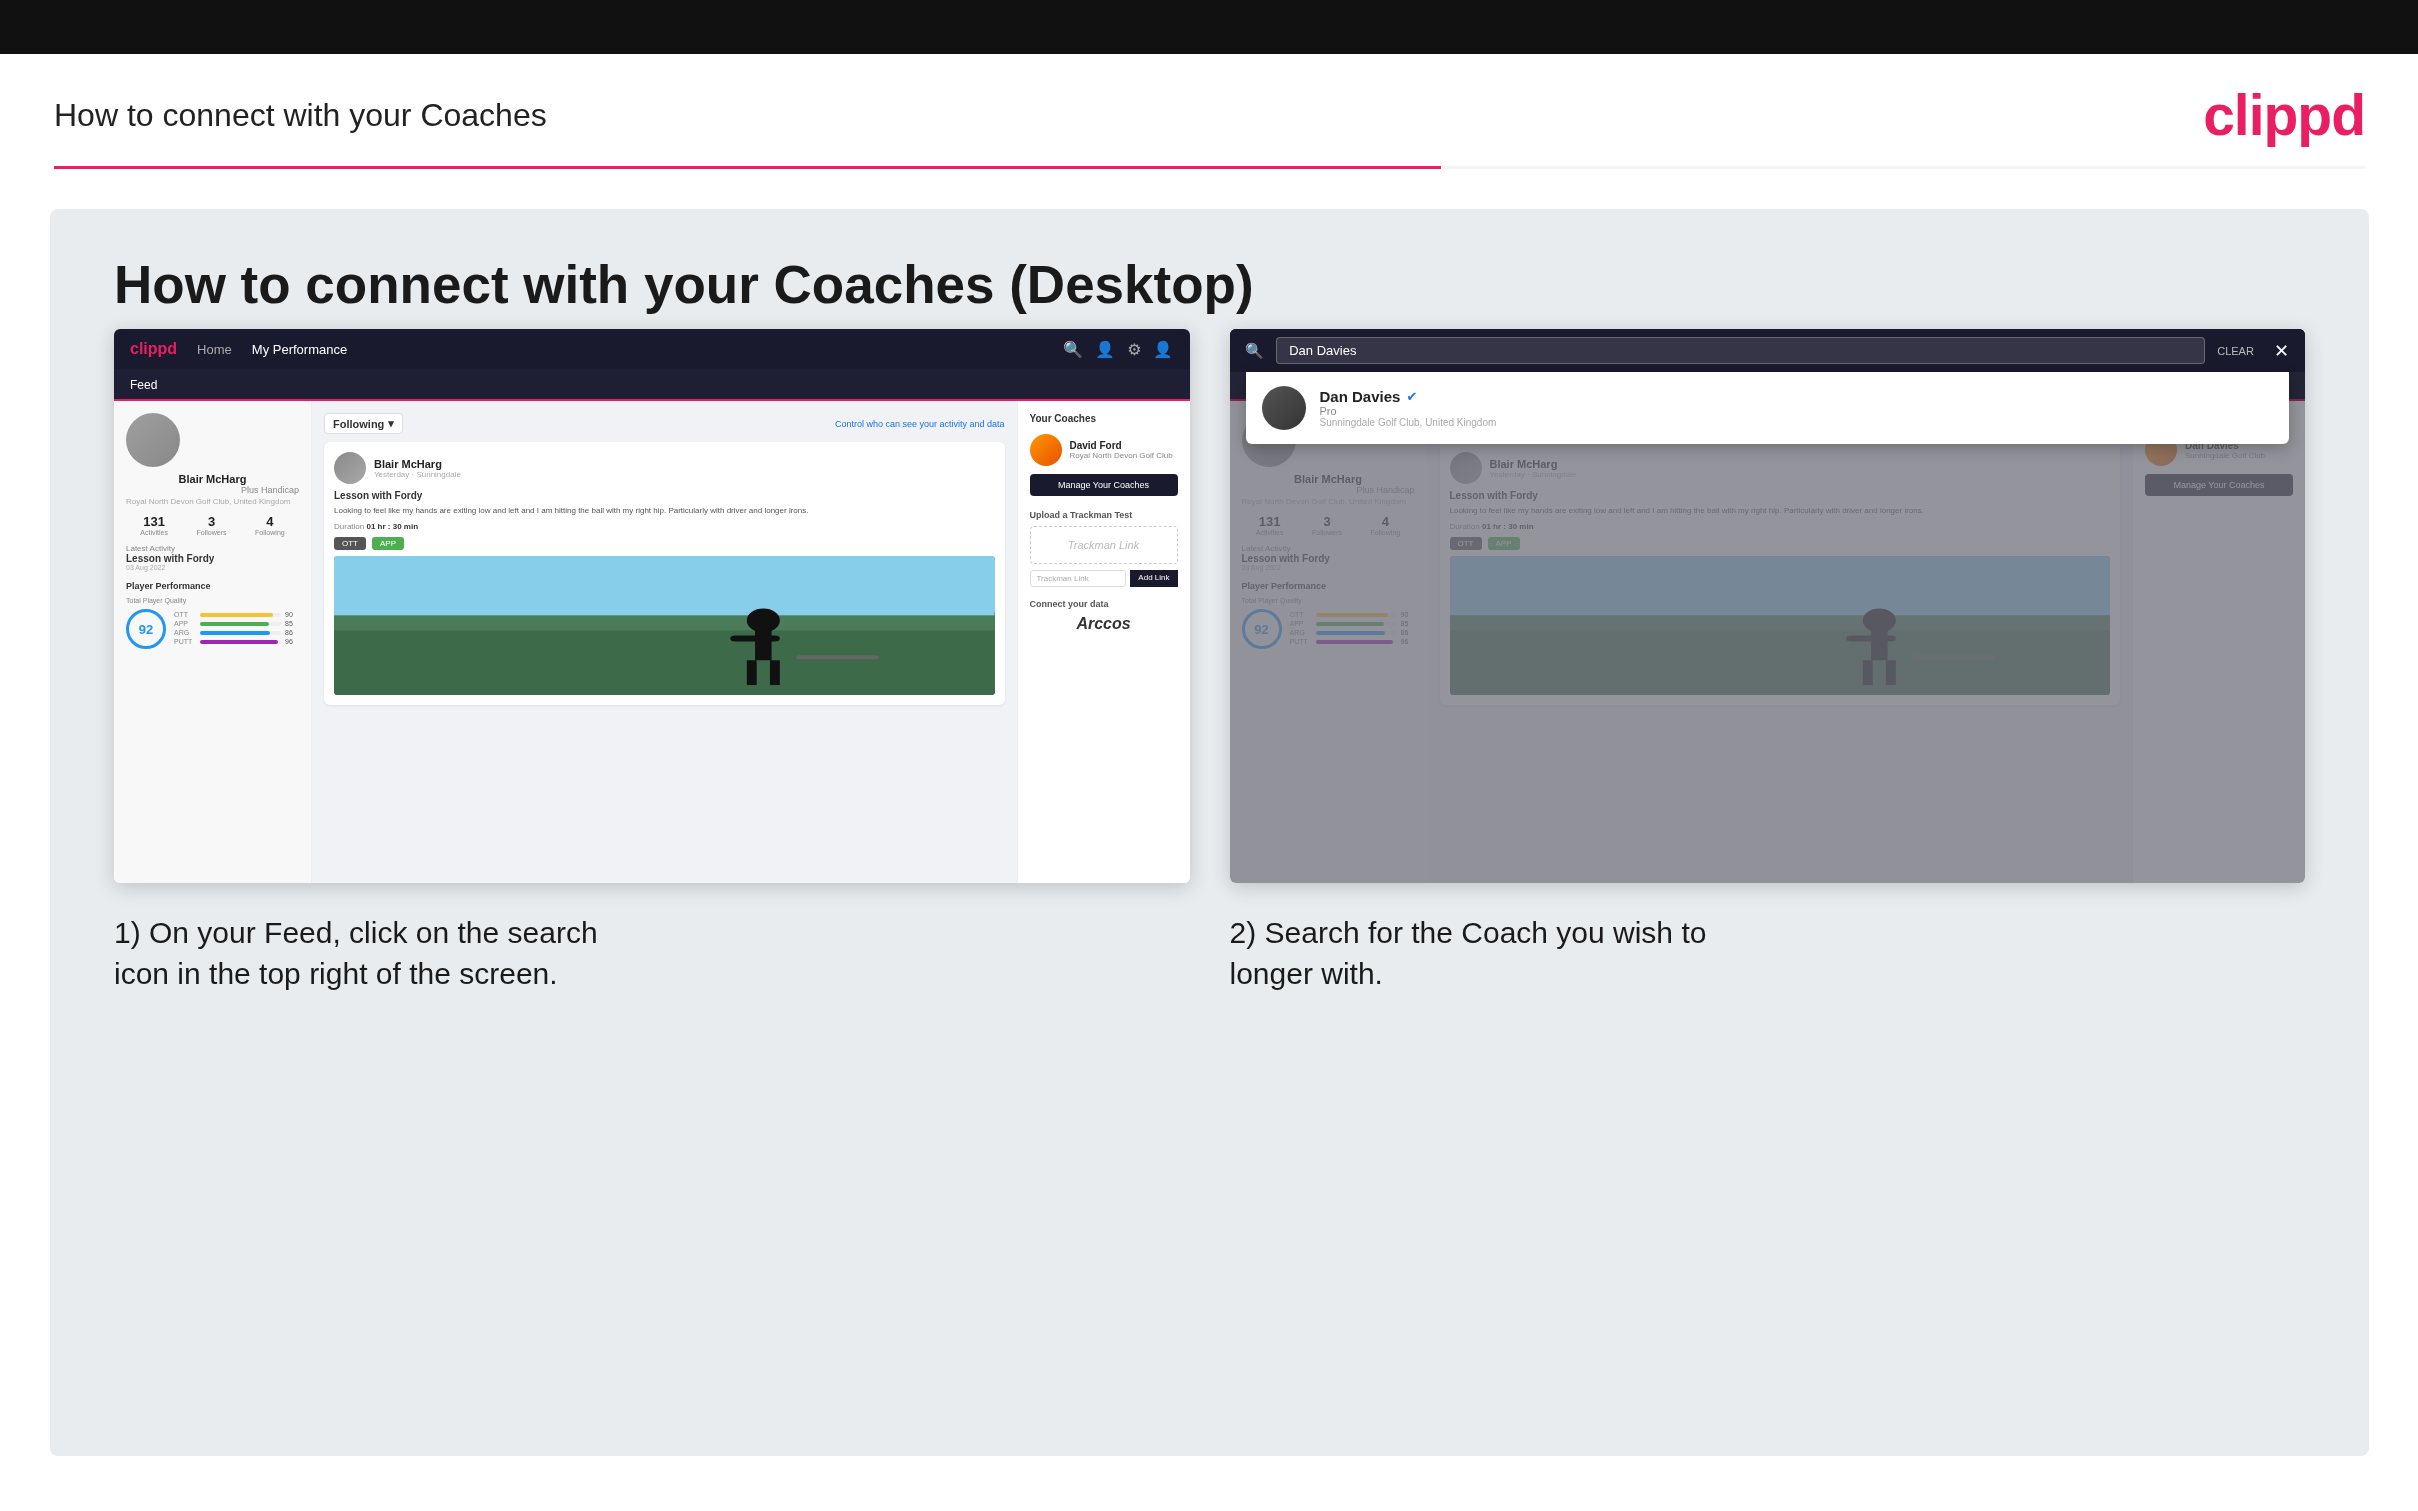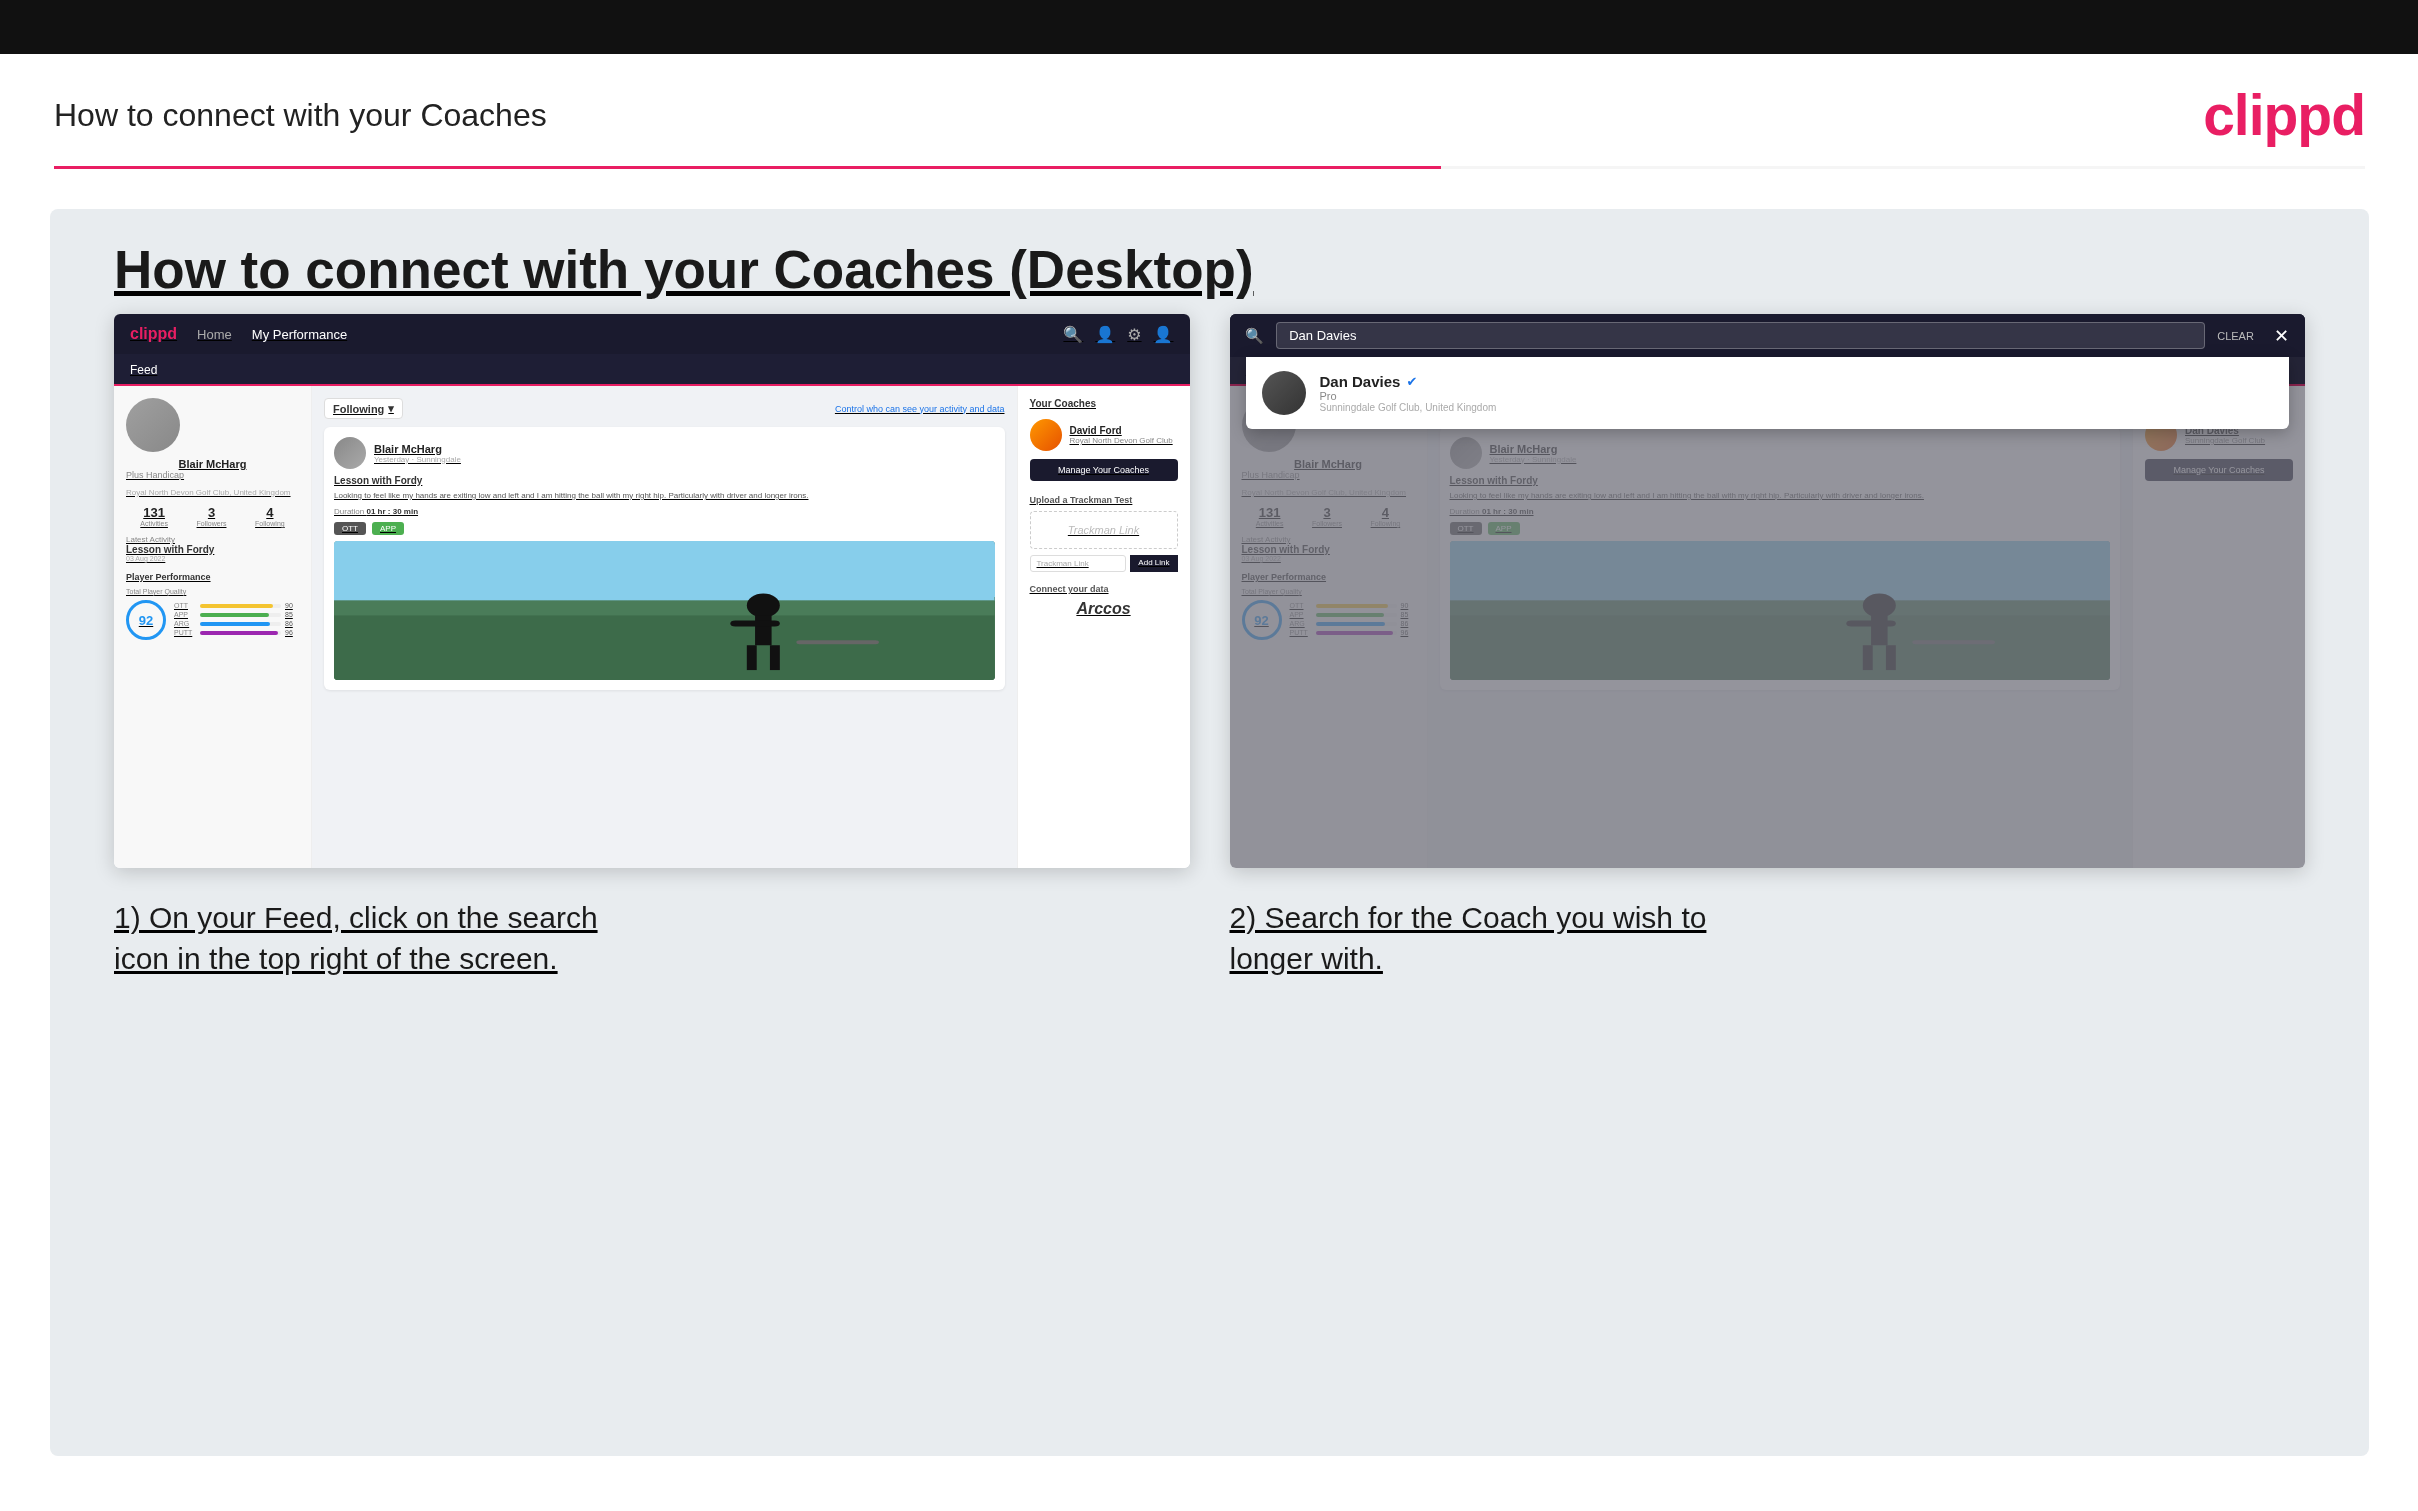--- a/index.html
+++ b/index.html
@@ -42,23 +42,22 @@
       height: 3px;
       background: linear-gradient(to right, #e91e63 60%, #f5f5f5 60%);
       margin: 0 54px;
     }
 
     
     .main-content {
       background: #e8ecef;
       margin: 40px 50px;
       border-radius: 8px;
-      padding: 30px 64px 64px 64px;
+      padding: 45px 64px 64px 64px;
       min-height: 1247px;
-      text-decoration: underline;
     }
 
     .main-title {
       font-size: 53px;
       font-weight: 800;
       color: #1a1a1a;
       margin-bottom: 14px;
     }
     .main-subtitle {
       font-size: 36px;
@@ -155,22 +154,22 @@
     }
     .profile-name {
       font-size: 11px;
       font-weight: 700;
       text-align: center;
       color: #222;
     }
     .profile-hcp {
       font-size: 9px;
       color: #888;
-      text-align: left;
-      margin-bottom: 8px;
+      text-align: right;
+      margin-bottom: 2px;
     }
     .profile-club {
       font-size: 8px;
       color: #aaa;
       text-align: left;
       margin-bottom: 8px;
     }
     .stats-row {
       display: flex;
       justify-content: space-around;

